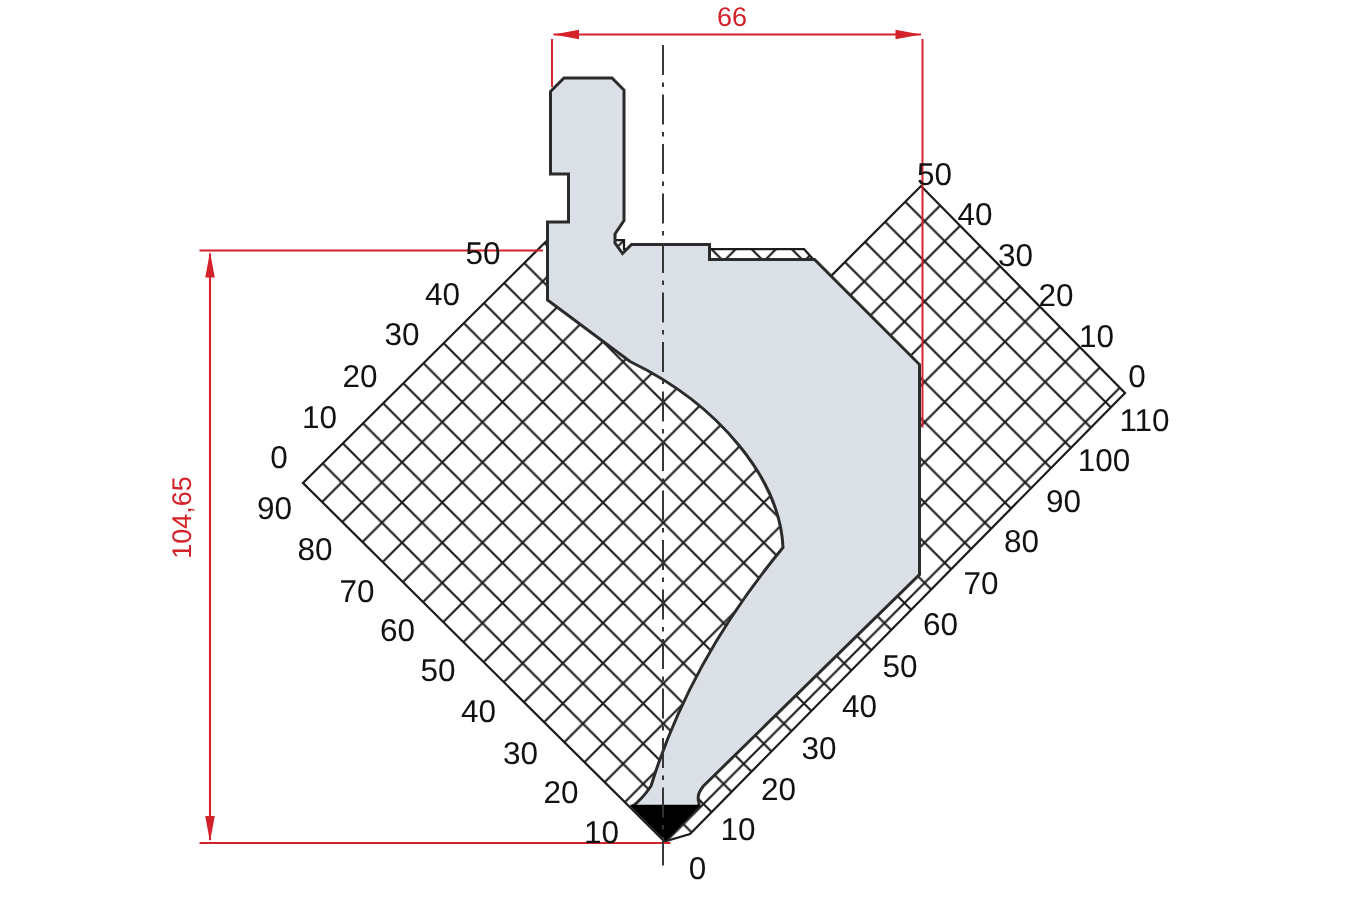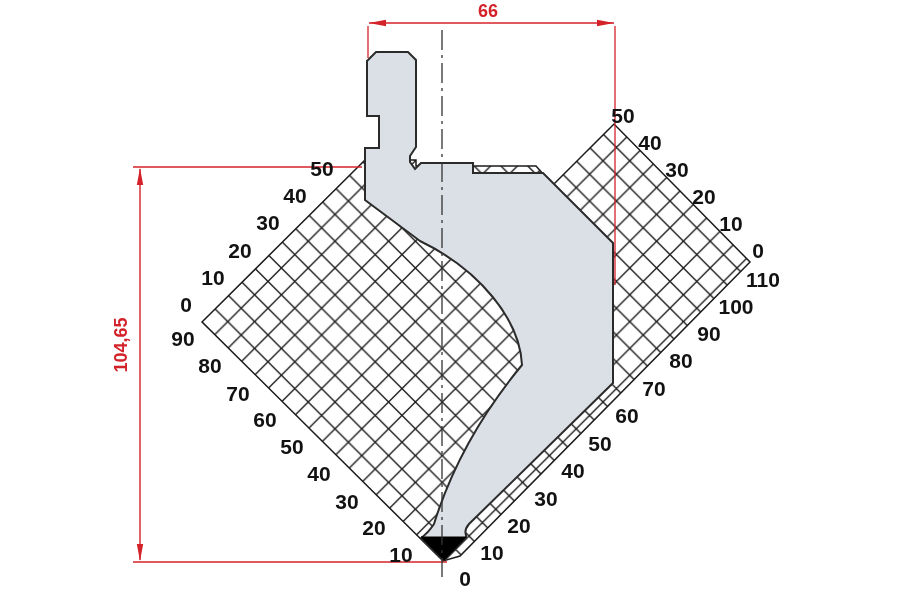--- a/index.html
+++ b/index.html
@@ -1,17 +1,17 @@
 <!DOCTYPE html>
 <html style="--dim-red: #d4222a; --punch-fill: #dbe0e6; --punch-outline: #2b2b2b; --tip-black: #000000; --bg: #ffffff;"><head>
 <meta charset="utf-8">
 <style>
   html,body{margin:0;padding:0;background:#fff;}
   .stage{position:relative;width:900px;height:600px;background:var(--bg,#fff);overflow:hidden;
-         font-family:"Liberation Sans", sans-serif;font-weight:bold;}
+         font-family:"Liberation Sans", sans-serif;}
   svg{display:block;}
   text{font-family:"Liberation Sans", sans-serif;}
   .glabel{font-size:21px;fill:#121212;}
   .dimtext{font-size:18px;fill:var(--dim-red,#d4222a);}
 </style>
 </head>
 <body>
 
 <div class="stage">
 <svg width="900" height="600" viewBox="0 0 900 600">

